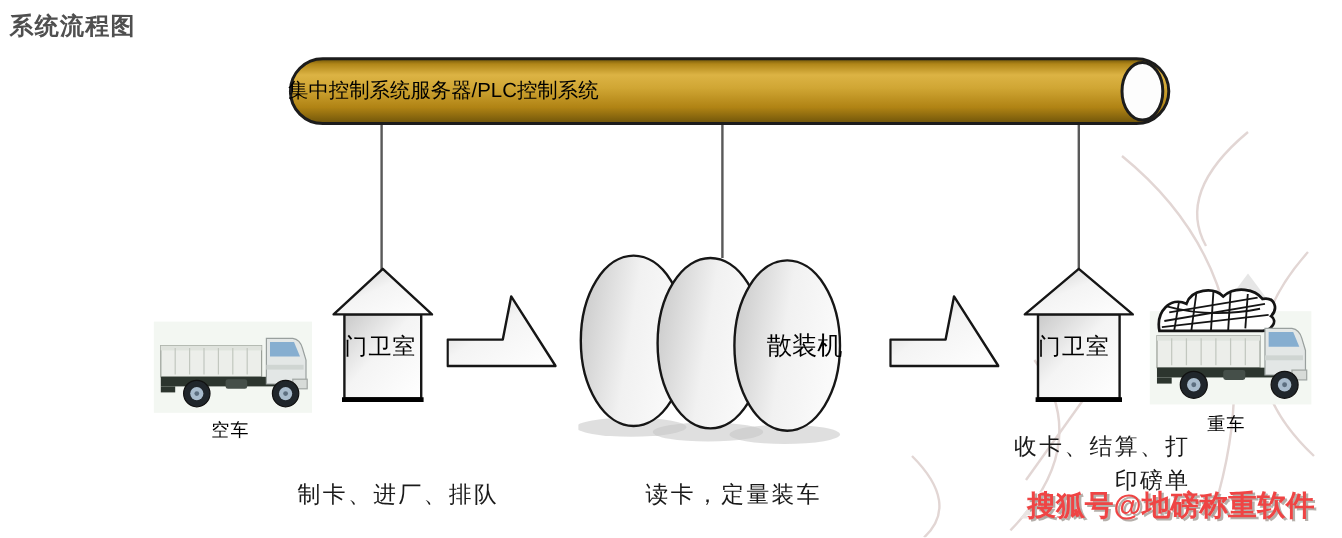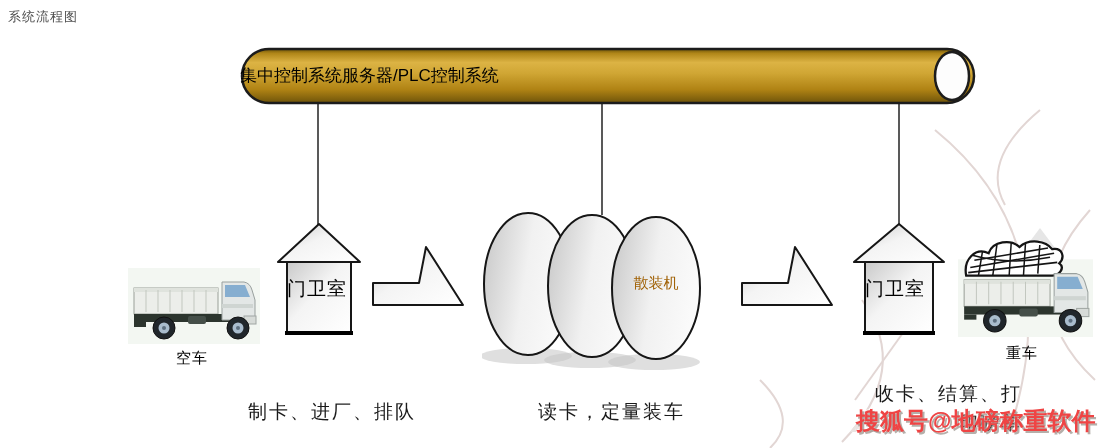--- a/index.html
+++ b/index.html
@@ -1,21 +1,21 @@
 <!DOCTYPE html>
 <html><head>
 <meta charset="utf-8">
 <style>
   html,body{margin:0;padding:0;background:#ffffff;}
   body{font-family:"Liberation Sans","DejaVu Sans",sans-serif;}
   #stage{position:relative;width:1118px;height:448px;background:#ffffff;overflow:hidden;}
   .abs{position:absolute;}
   svg{display:block;}
 
-  .page-title{left:8px;top:8px;font-size:13px;font-weight:normal;color:#4f4f4f;letter-spacing:1px;z-index:4;}
+  .page-title{left:8px;top:8px;font-size:20px;font-weight:bold;color:#4f4f4f;letter-spacing:1px;z-index:4;}
 
   .bus{left:240px;top:47px;width:740px;height:58px;z-index:2;}
   .bus-label{left:240px;top:64px;width:700px;text-align:left;font-size:17px;color:#000;z-index:3;white-space:nowrap;}
 
   .connector{width:2px;background:#595959;z-index:1;}
   .conn-left{left:317px;top:103px;height:123px;}
   .conn-mid{left:601px;top:103px;height:112px;}
   .conn-right{left:898px;top:103px;height:123px;}
 
   .truck-empty{left:128px;top:264px;width:132px;height:86px;z-index:2;}
@@ -24,29 +24,29 @@
   .house-left{left:276px;top:222px;width:86px;height:114px;z-index:2;}
   .house-right{left:852px;top:222px;width:94px;height:114px;z-index:2;}
   .house-label{font-size:19px;color:#000;text-align:left;letter-spacing:1px;z-index:3;white-space:nowrap;}
   .house-label-left{left:287px;top:276px;width:64px;}
   .house-label-right{left:865px;top:276px;width:68px;}
 
   .arrow1{left:372px;top:245px;width:92px;height:63px;z-index:2;}
   .arrow2{left:741px;top:245px;width:92px;height:63px;z-index:2;}
 
   .bulk{left:482px;top:210px;width:228px;height:160px;z-index:2;}
-  .bulk-label{left:610px;top:274px;width:92px;text-align:center;font-size:15px;color:#a16207;z-index:3;white-space:nowrap;}
+  .bulk-label{left:610px;top:274px;width:92px;text-align:right;font-size:21px;color:#000000;z-index:3;white-space:nowrap;}
 
   .caption{font-size:15px;color:#000;z-index:3;white-space:nowrap;letter-spacing:1px;}
   .cap-empty{left:176px;top:349px;}
   .cap-loaded{left:1006px;top:344px;}
   .step{font-size:19px;color:#1a1a1a;z-index:3;white-space:nowrap;letter-spacing:2px;}
   .step1{left:248px;top:399px;}
   .step2{left:538px;top:399px;}
-  .step3{left:845px;top:379px;line-height:29px;letter-spacing:2px;margin-left:30px;}
+  .step3{left:845px;top:358px;line-height:29px;letter-spacing:2px;}
   .step3 .l2{display:block;padding-left:4px;text-align:right;}
 
   .watermark-text{left:856px;top:405px;font-size:24px;font-weight:bold;color:#ef4444;z-index:6;white-space:nowrap;
       text-shadow:2px 2px 0 rgba(120,110,100,0.55), -1px -1px 0 rgba(255,255,255,0.7);}
 
   .bg-marks{left:0;top:0;z-index:0;}
 </style>
 </head>
 <body>
 

